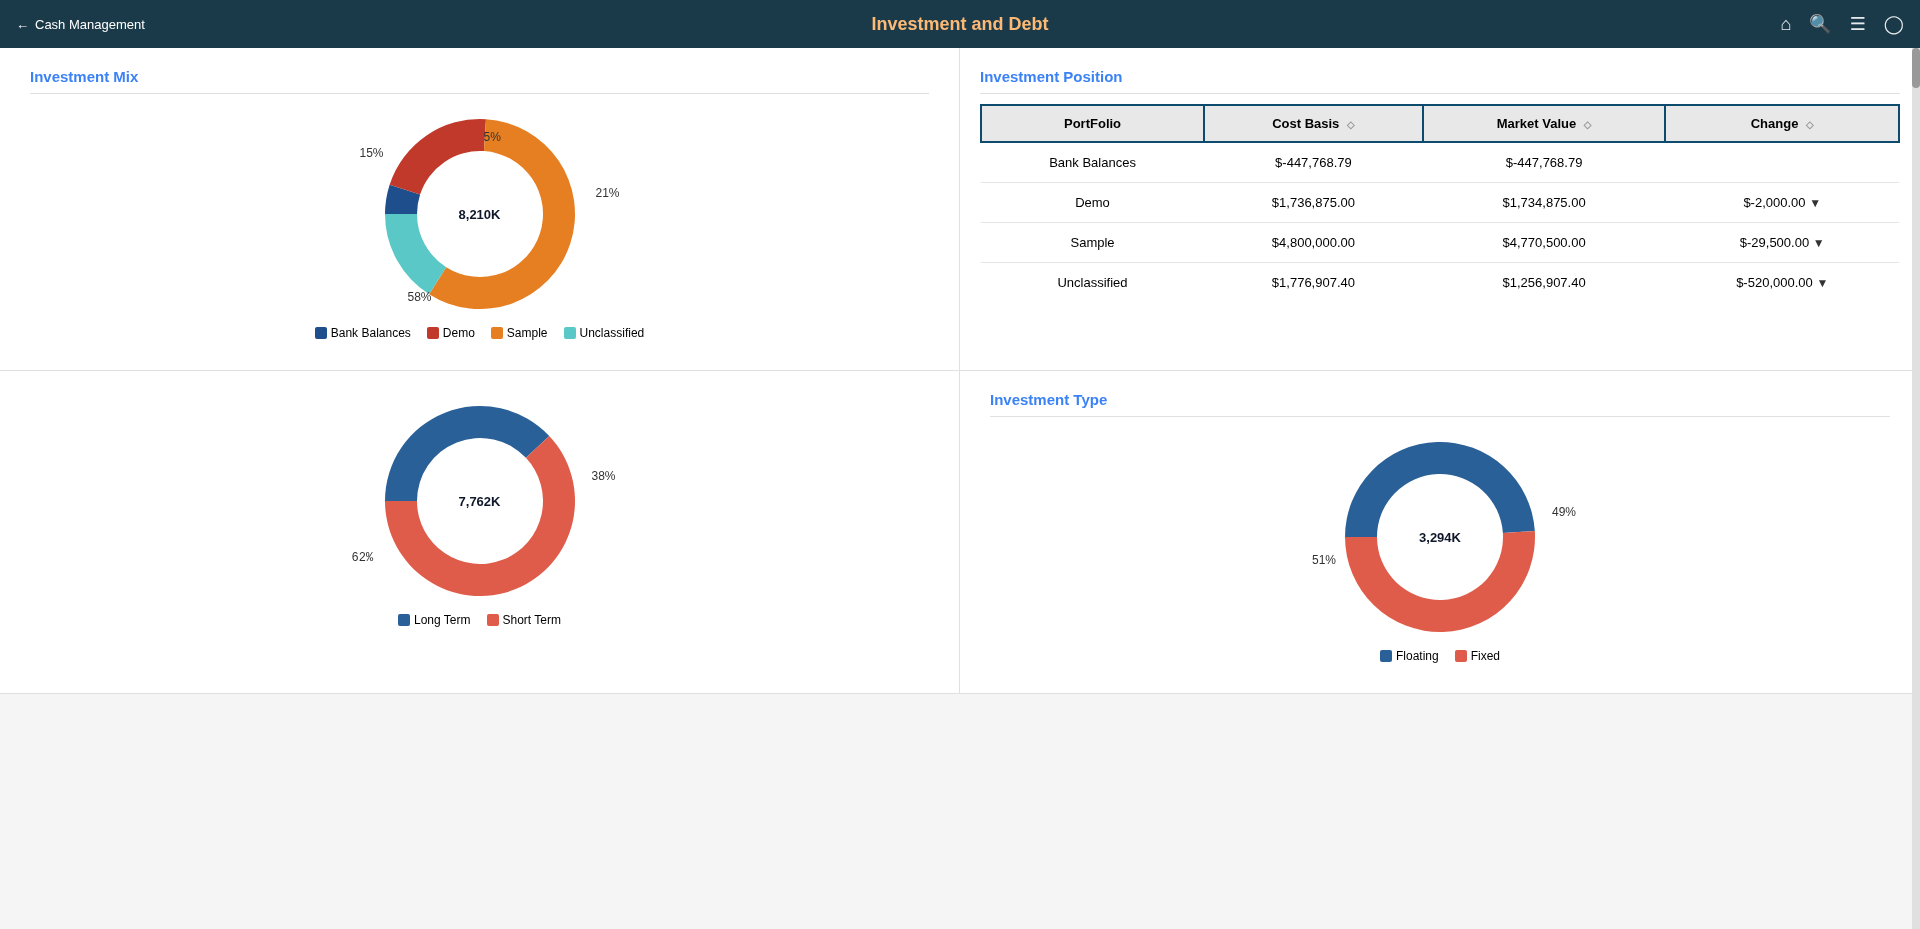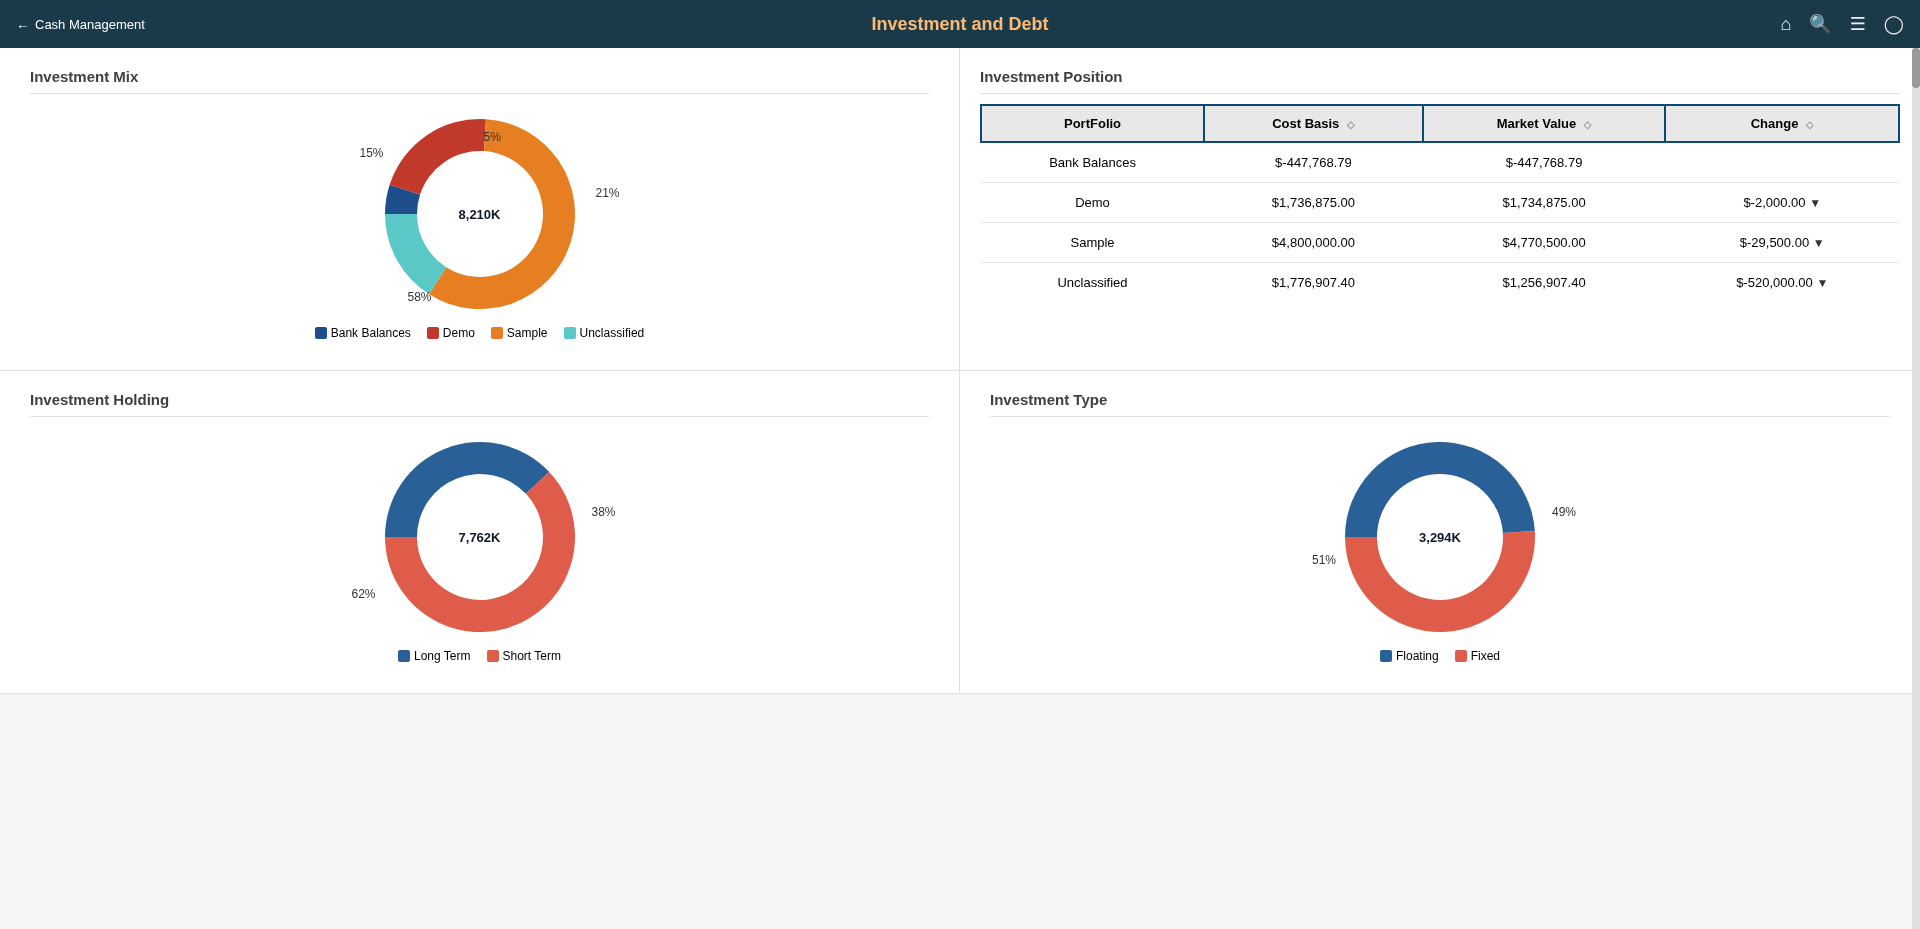--- a/index.html
+++ b/index.html
@@ -53,21 +53,21 @@
     }
 
     
     .section {
       padding: 20px 30px;
       border-right: 1px solid #e0e0e0;
       border-bottom: 1px solid #e0e0e0;
     }
     .section:nth-child(2n) { border-right: none; }
     .section-title {
-      color: #404040;
+      color: #3b82f6;
       font-size: 15px;
       font-weight: bold;
       margin-bottom: 10px;
       border-bottom: 1px solid #e0e0e0;
       padding-bottom: 8px;
     }
 
     
     .chart-area {
       display: flex;
@@ -280,21 +280,20 @@
           <td class="portfolio-col">Unclassified</td>
           <td>$1,776,907.40</td>
           <td>$1,256,907.40</td>
           <td>$-520,000.00 <span class="expand-btn">▼</span></td>
         </tr>
       </tbody>
     </table>
   </div>
 
   <div class="section">
-    <div class="section-title">Investment Holding</div>
     <div class="chart-area">
       <div class="donut-wrapper">
         <svg viewBox="0 0 200 200" width="200" height="200">
           <defs>
             <radialGradient id="gloss2" cx="50%" cy="40%" r="60%">
               <stop offset="0%" stop-color="white" stop-opacity="0.35"></stop>
               <stop offset="100%" stop-color="white" stop-opacity="0"></stop>
             </radialGradient>
           </defs>
           <g transform="translate(100,100)">
@@ -303,21 +302,21 @@
 
             <path fill="#e05c4a" id="hold_seg1" d="M 69.25201960503414 -65.03197506322539 A 95 95 0 1 1 -95 3.490243377569956e-14 L -63 2.3145824503884975e-14 A 63 63 0 1 0 45.92502352754895 -43.12646767350736 Z"></path>
             <circle r="62" fill="white"></circle>
             <circle r="62" fill="url(#gloss2)"></circle>
           </g>
         </svg>
         <div class="donut-center-text">
           <span>7,762K</span>
         </div>
         <div class="pct-label" style="top:34%;left:106%;">38%</div>
-        <div class="pct-label" style="bottom:18%;left:-14%;">62%</div>
+        <div class="pct-label" style="bottom:18%;left:-14%;font-family:Liberation Mono, monospace;">62%</div>
       </div>
       <div class="legend">
         <div class="legend-item">
           <div class="legend-dot" style="background:#2a6098;"></div>
           <span>Long Term</span>
         </div>
         <div class="legend-item">
           <div class="legend-dot" style="background:#e05c4a;"></div>
           <span>Short Term</span>
         </div>

